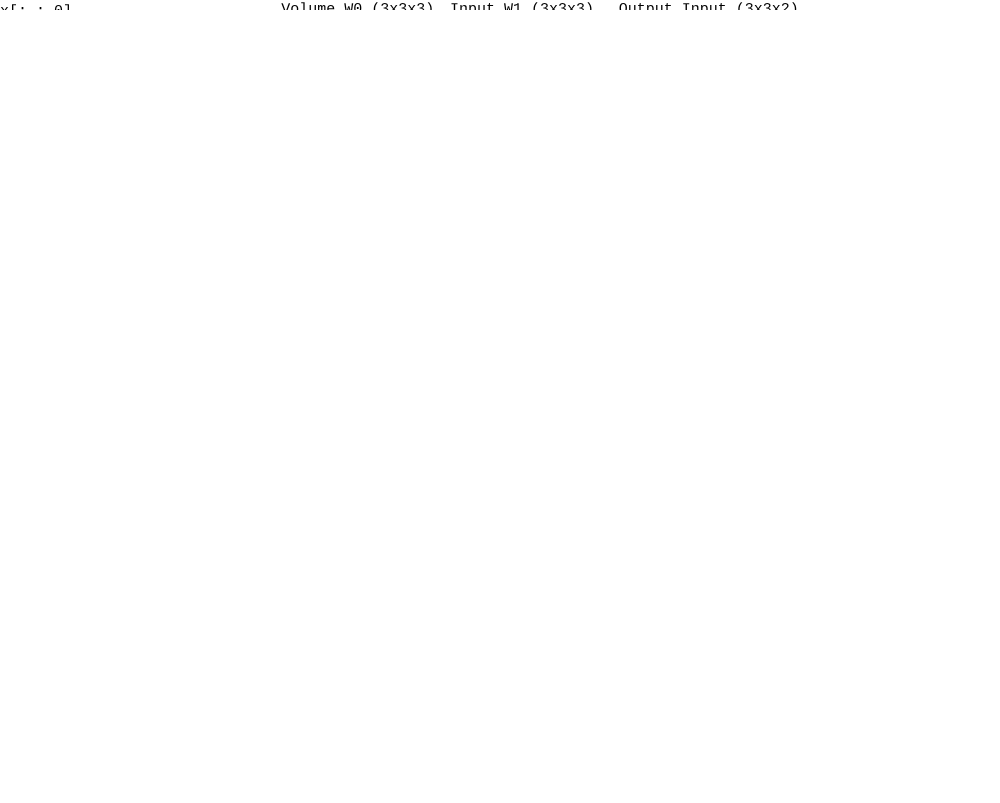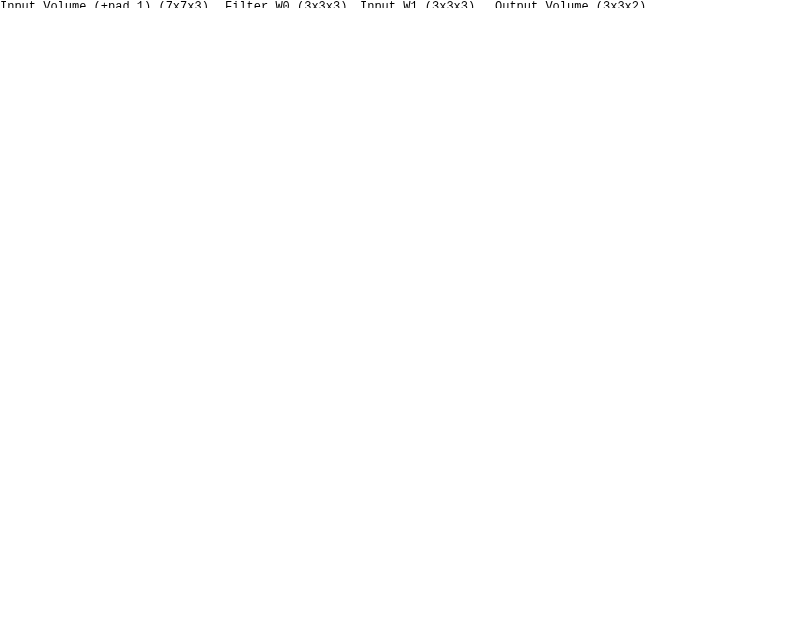--- a/index.html
+++ b/index.html
@@ -73,21 +73,20 @@
     <line x1="82" y1="32" x2="228" y2="36"></line>
     <line x1="82" y1="98" x2="228" y2="100"></line>
     <line x1="82" y1="218" x2="228" y2="132"></line>
     <line x1="82" y1="284" x2="228" y2="196"></line>
     <line x1="82" y1="404" x2="228" y2="228"></line>
     <line x1="82" y1="470" x2="228" y2="292"></line>
   </g>
 </svg>
 
 <div class="col col-input">
-  <div class="section-title">Input Volume (+pad 1) (7x7x3)</div>
   <div id="input-slices">
       <div class="matrix-label">x[:,:,0]</div>
       <div class="matrix">
         <div class="row">
           <div class="cell xsel">0</div>
           <div class="cell xsel">0</div>
           <div class="cell xsel">0</div>
           <div class="cell pad">0</div>
           <div class="cell pad">0</div>
           <div class="cell pad">0</div>
@@ -277,21 +276,21 @@
           <div class="cell pad">0</div>
           <div class="cell pad">0</div>
           <div class="cell pad">0</div>
           <div class="cell pad">0</div>
         </div>
       </div>
     </div>
 </div>
 
 <div class="col col-w0">
-  <div class="section-title">Filter W0 (3x3x3)</div>
+  <div class="section-title">Volume W0 (3x3x3)</div>
   <div id="w0-slices">
       <div class="matrix-label">w0[:,:,0]</div>
       <div class="matrix">
         <div class="row">
           <div class="cell w0cell">1</div>
           <div class="cell w0cell">1</div>
           <div class="cell w0cell">-1</div>
         </div>
         <div class="row">
           <div class="cell w0cell">-1</div>
@@ -413,21 +412,21 @@
   <div class="section-title">Bias b1 (1x1x1)</div>
   <div class="matrix-label">b1[:,:,0]</div>
   <div class="matrix">
     <div class="row">
         <div class="cell b1cell">0</div>
       </div>
   </div>
 </div>
 
 <div class="col col-out">
-  <div class="section-title">Output Volume (3x3x2)</div>
+  <div class="section-title">Output Input (3x3x2)</div>
   <div id="out-slices">
       <div class="matrix-label">o[:,:,0]</div>
       <div class="matrix">
         <div class="row">
           <div class="cell osel">1</div>
           <div class="cell ocell">0</div>
           <div class="cell ocell">-3</div>
         </div>
         <div class="row">
           <div class="cell ocell">-6</div>

